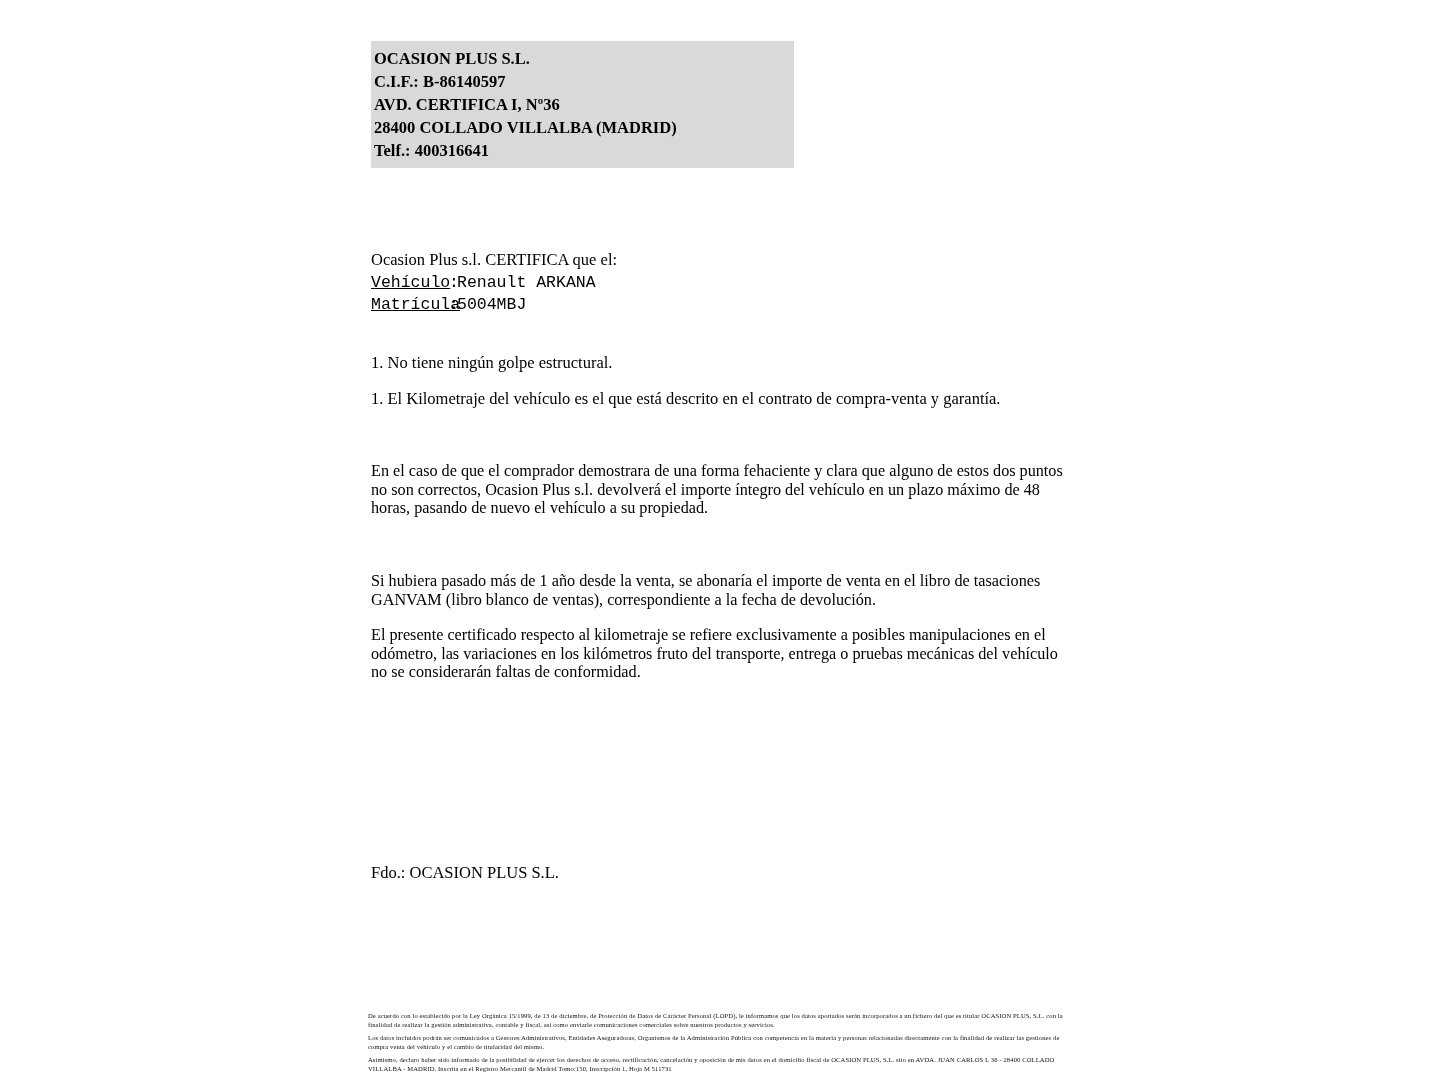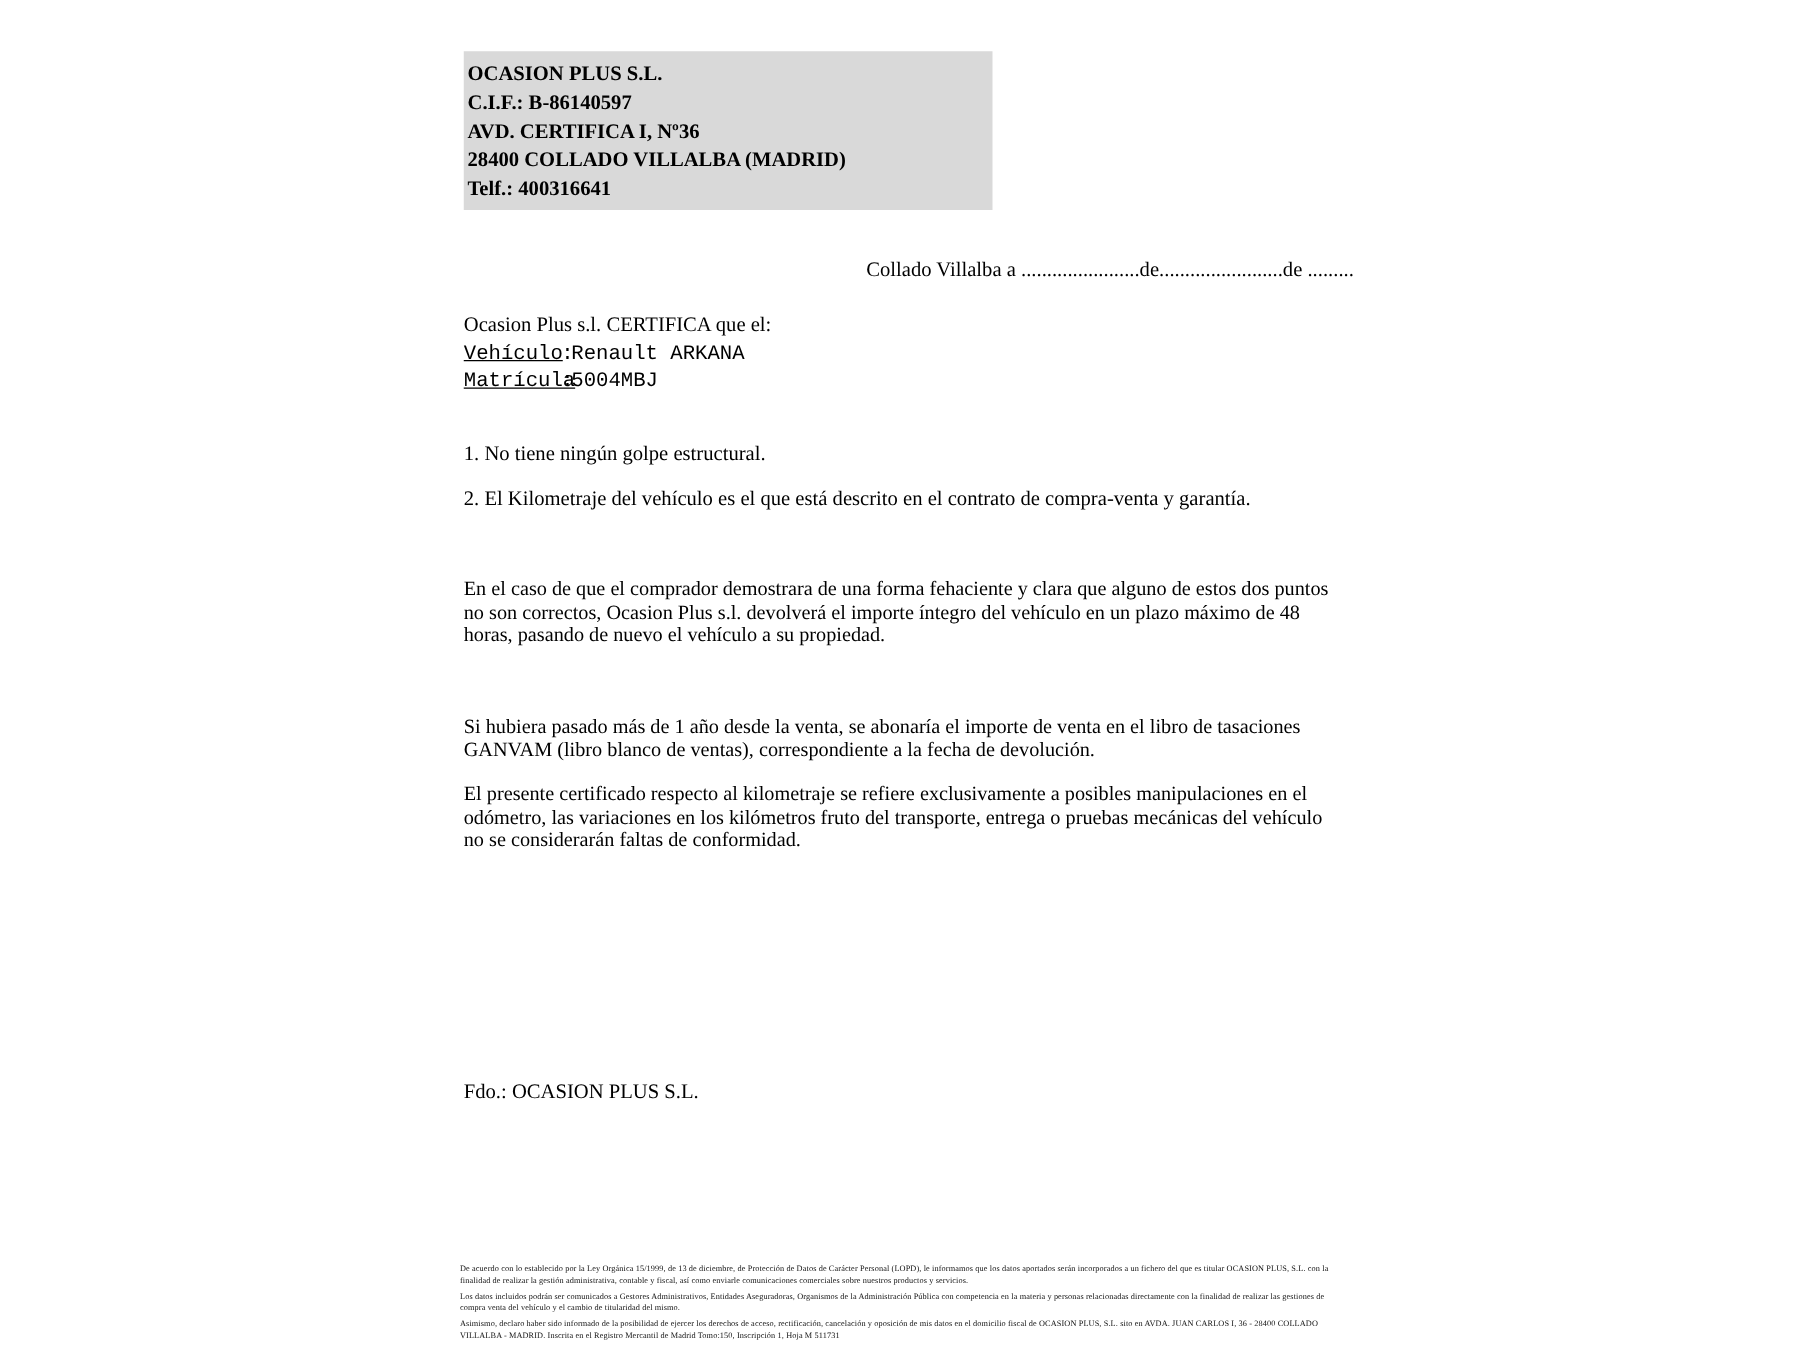--- a/index.html
+++ b/index.html
@@ -138,34 +138,33 @@
   <div class="sheet">
 
     <div class="company-block">
       <div class="company-line">OCASION PLUS S.L.</div>
       <div class="company-line">C.I.F.: B-86140597</div>
       <div class="company-line">AVD. CERTIFICA I, Nº36</div>
       <div class="company-line">28400 COLLADO VILLALBA (MADRID)</div>
       <div class="company-line">Telf.: 400316641</div>
     </div>
 
-    <div class="date-line">Collado Villalba a .......................de........................de .........</div>
 
     <div class="certifica">
       <div>Ocasion Plus s.l. CERTIFICA que el:</div>
       <div class="field-row">
         <span class="field-label">Vehículo</span><span class="field-sep">:</span><span>Renault ARKANA</span>
       </div>
       <div class="field-row">
         <span class="field-label">Matrícula</span><span class="field-sep">:</span><span>5004MBJ</span>
       </div>
     </div>
 
     <div class="point point-1">1. No tiene ningún golpe estructural.</div>
-    <div class="point point-2">2. El Kilometraje del vehículo es el que está descrito en el contrato de compra-venta y garantía.</div>
+    <div class="point point-2">1. El Kilometraje del vehículo es el que está descrito en el contrato de compra-venta y garantía.</div>
 
     <div class="para para-1">En el caso de que el comprador demostrara de una forma fehaciente y clara que alguno de estos dos puntos no son correctos, Ocasion Plus s.l. devolverá el importe íntegro del vehículo en un plazo máximo de 48 horas, pasando de nuevo el vehículo a su propiedad.</div>
     <div class="para para-3">Si hubiera pasado más de 1 año desde la venta, se abonaría el importe de venta en el libro de tasaciones GANVAM (libro blanco de ventas), correspondiente a la fecha de devolución.</div>
     <div class="para para-4">El presente certificado respecto al kilometraje se refiere exclusivamente a posibles manipulaciones en el odómetro, las variaciones en los kilómetros fruto del transporte, entrega o pruebas mecánicas del vehículo no se considerarán faltas de conformidad.</div>
 
     <div class="signature">Fdo.: OCASION PLUS S.L.</div>
 
     <div class="legal">
       <p>De acuerdo con lo establecido por la Ley Orgánica 15/1999, de 13 de diciembre, de Protección de Datos de Carácter Personal (LOPD), le informamos que los datos aportados serán incorporados a un fichero del que es titular OCASION PLUS, S.L. con la finalidad de realizar la gestión administrativa, contable y fiscal, así como enviarle comunicaciones comerciales sobre nuestros productos y servicios.</p>
       <p>Los datos incluidos podrán ser comunicados a Gestores Administrativos, Entidades Aseguradoras, Organismos de la Administración Pública con competencia en la materia y personas relacionadas directamente con la finalidad de realizar las gestiones de compra venta del vehículo y el cambio de titularidad del mismo.</p>

